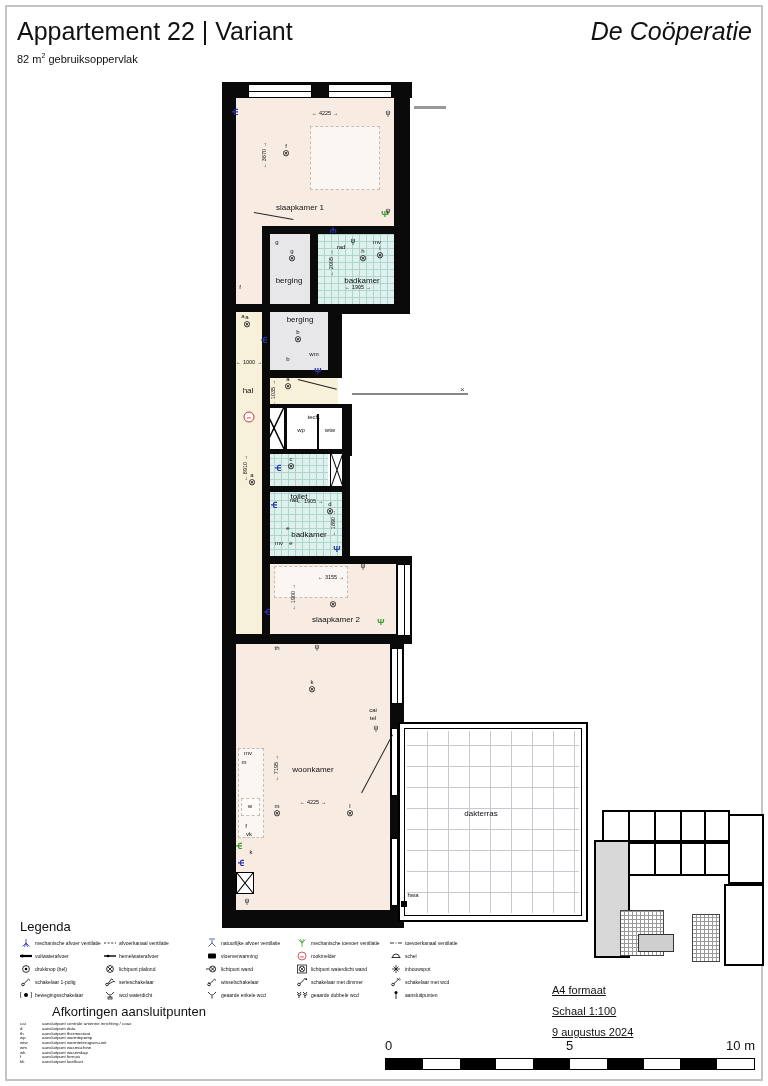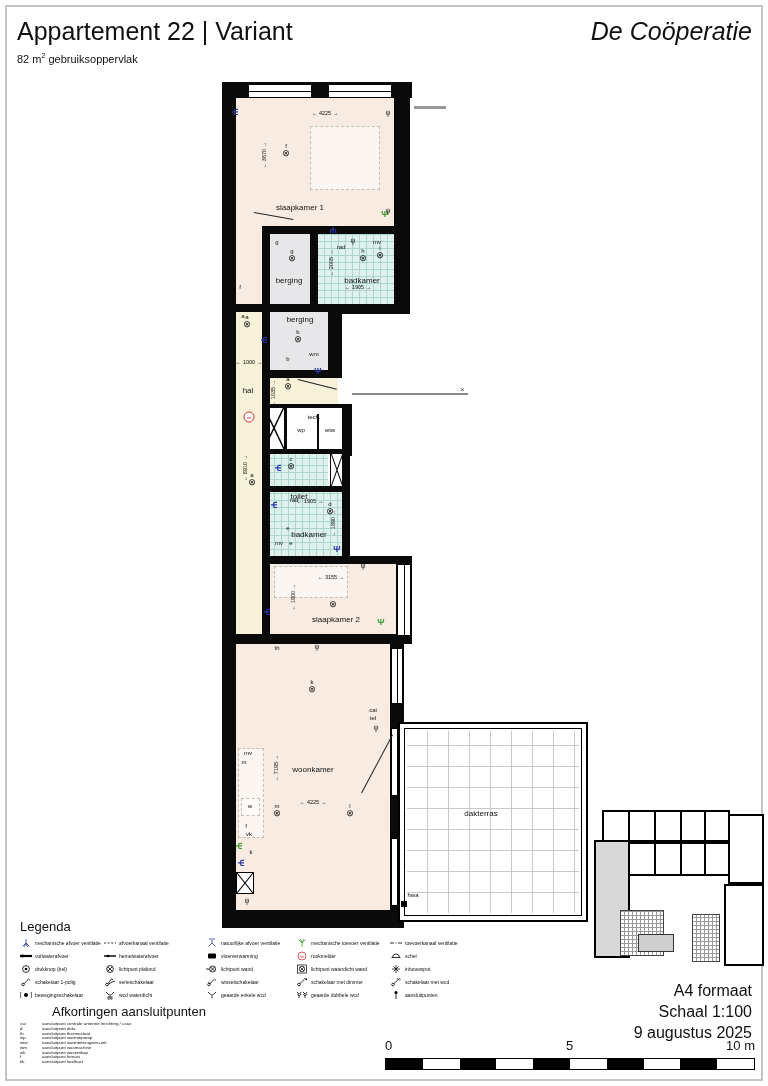--- a/index.html
+++ b/index.html
@@ -58,21 +58,21 @@
   .lg-col{position:absolute;display:flex;flex-direction:column;}
   .lg-row{display:flex;align-items:center;gap:3px;height:13px;}
   .lg-row svg{flex:0 0 auto;display:block;}
   .lg-label{font-size:5px;white-space:nowrap;}
   
   .ab-title{font-size:13px;}
   .ab-row{display:flex;height:4.8px;align-items:center;}
   .ab-key{width:22px;font-size:4.4px;}
   .ab-desc{font-size:4.4px;white-space:nowrap;}
   
-  .ft-line{font-size:16px;text-align:right;line-height:21px;}
+  .ft-line{font-size:11px;text-align:left;line-height:21px;text-decoration:underline;}
   
   .sb-labels{position:absolute;font-size:13px;}
   .sb{position:absolute;display:flex;border:1.5px solid #000;box-sizing:border-box;}
   .sb span{flex:1;}
   .sb span:nth-child(odd){background:#000;}
   .sb span:nth-child(even){background:#fff;}
 </style>
 </head>
 <body>
 
@@ -544,21 +544,21 @@
       </div>
       <div class="ab-row">
         <span class="ab-key">kk</span>
         <span class="ab-desc">aansluitpunt koelkast</span>
       </div>
     </div>
 
   <div class="abs" style="right:16px;top:980px;width:200px;">
     <div class="ft-line">A4 formaat</div>
     <div class="ft-line">Schaal 1:100</div>
-    <div class="ft-line">9 augustus 2025</div>
+    <div class="ft-line">9 augustus 2024</div>
   </div>
 
   <div class="sb-labels" style="left:385px;top:1038px;">0</div>
   <div class="sb-labels" style="left:566px;top:1038px;">5</div>
   <div class="sb-labels" style="right:13px;top:1038px;">10 m</div>
   <div class="sb" id="scalebar" style="left:385px;top:1058px;width:370px;height:12px;">
       <span></span>
       <span></span>
       <span></span>
       <span></span>

